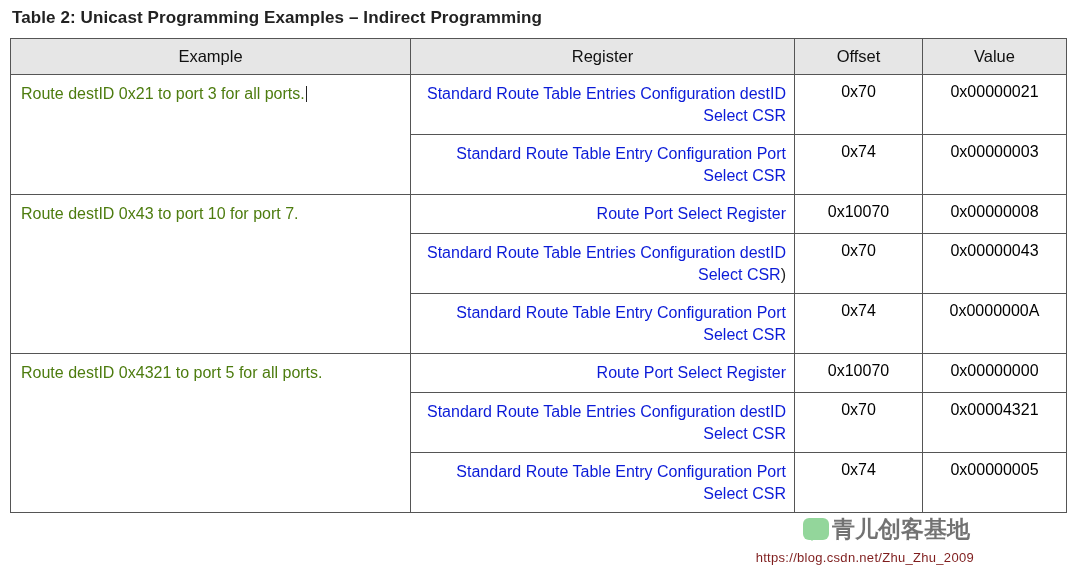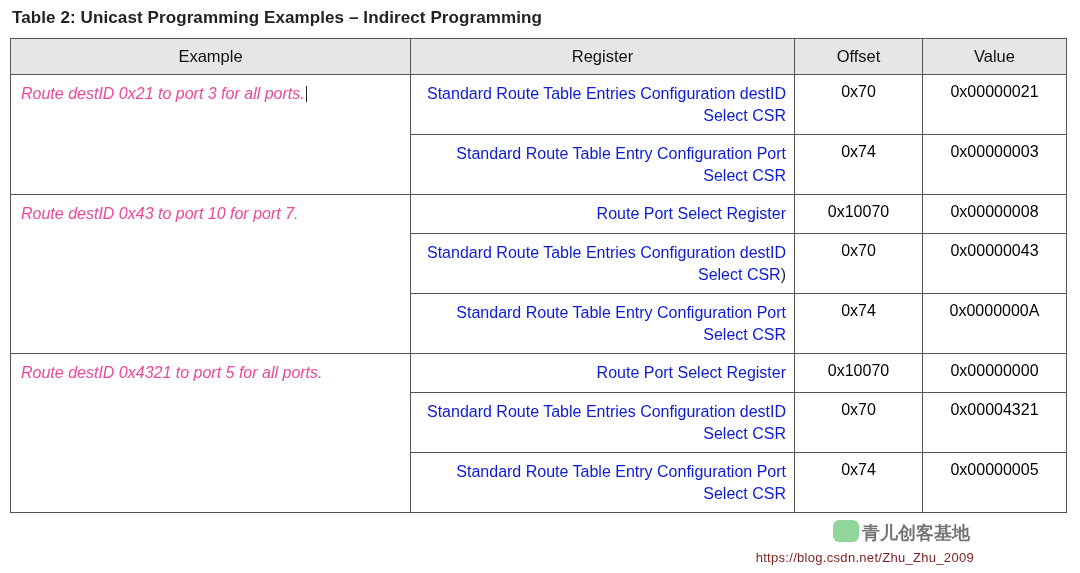--- a/index.html
+++ b/index.html
@@ -40,23 +40,22 @@
   th {
     background: #e6e6e6;
     font-weight: 400;
     text-align: center;
     padding: 8px 6px;
     font-size: 16.5px;
     color: #111;
   }
   td.example {
     padding: 8px 10px;
-    color: #ec4899;
+    color: #4d7c0f;
     line-height: 1.35;
-    font-style: italic;
   }
   td.register {
     padding: 8px 8px;
     text-align: right;
     color: #0b1bd8;
     line-height: 1.35;
     margin-top: 24px;
   }
   td.register .paren { color: #222; }
   td.offset, td.value {
@@ -71,21 +70,21 @@
     width: 1px;
     height: 16px;
     background: #222;
     vertical-align: -3px;
     margin-left: 1px;
   }
   .watermark1 {
     position: absolute;
     right: 22px;
     bottom: 28px;
-    font-size: 18px;
+    font-size: 23px;
     font-weight: 700;
     color: #000;
     opacity: 0.55;
     pointer-events: none;
     user-select: none;
   }
   .watermark1 .bubble {
     display: inline-block;
     width: 26px;
     height: 22px;

